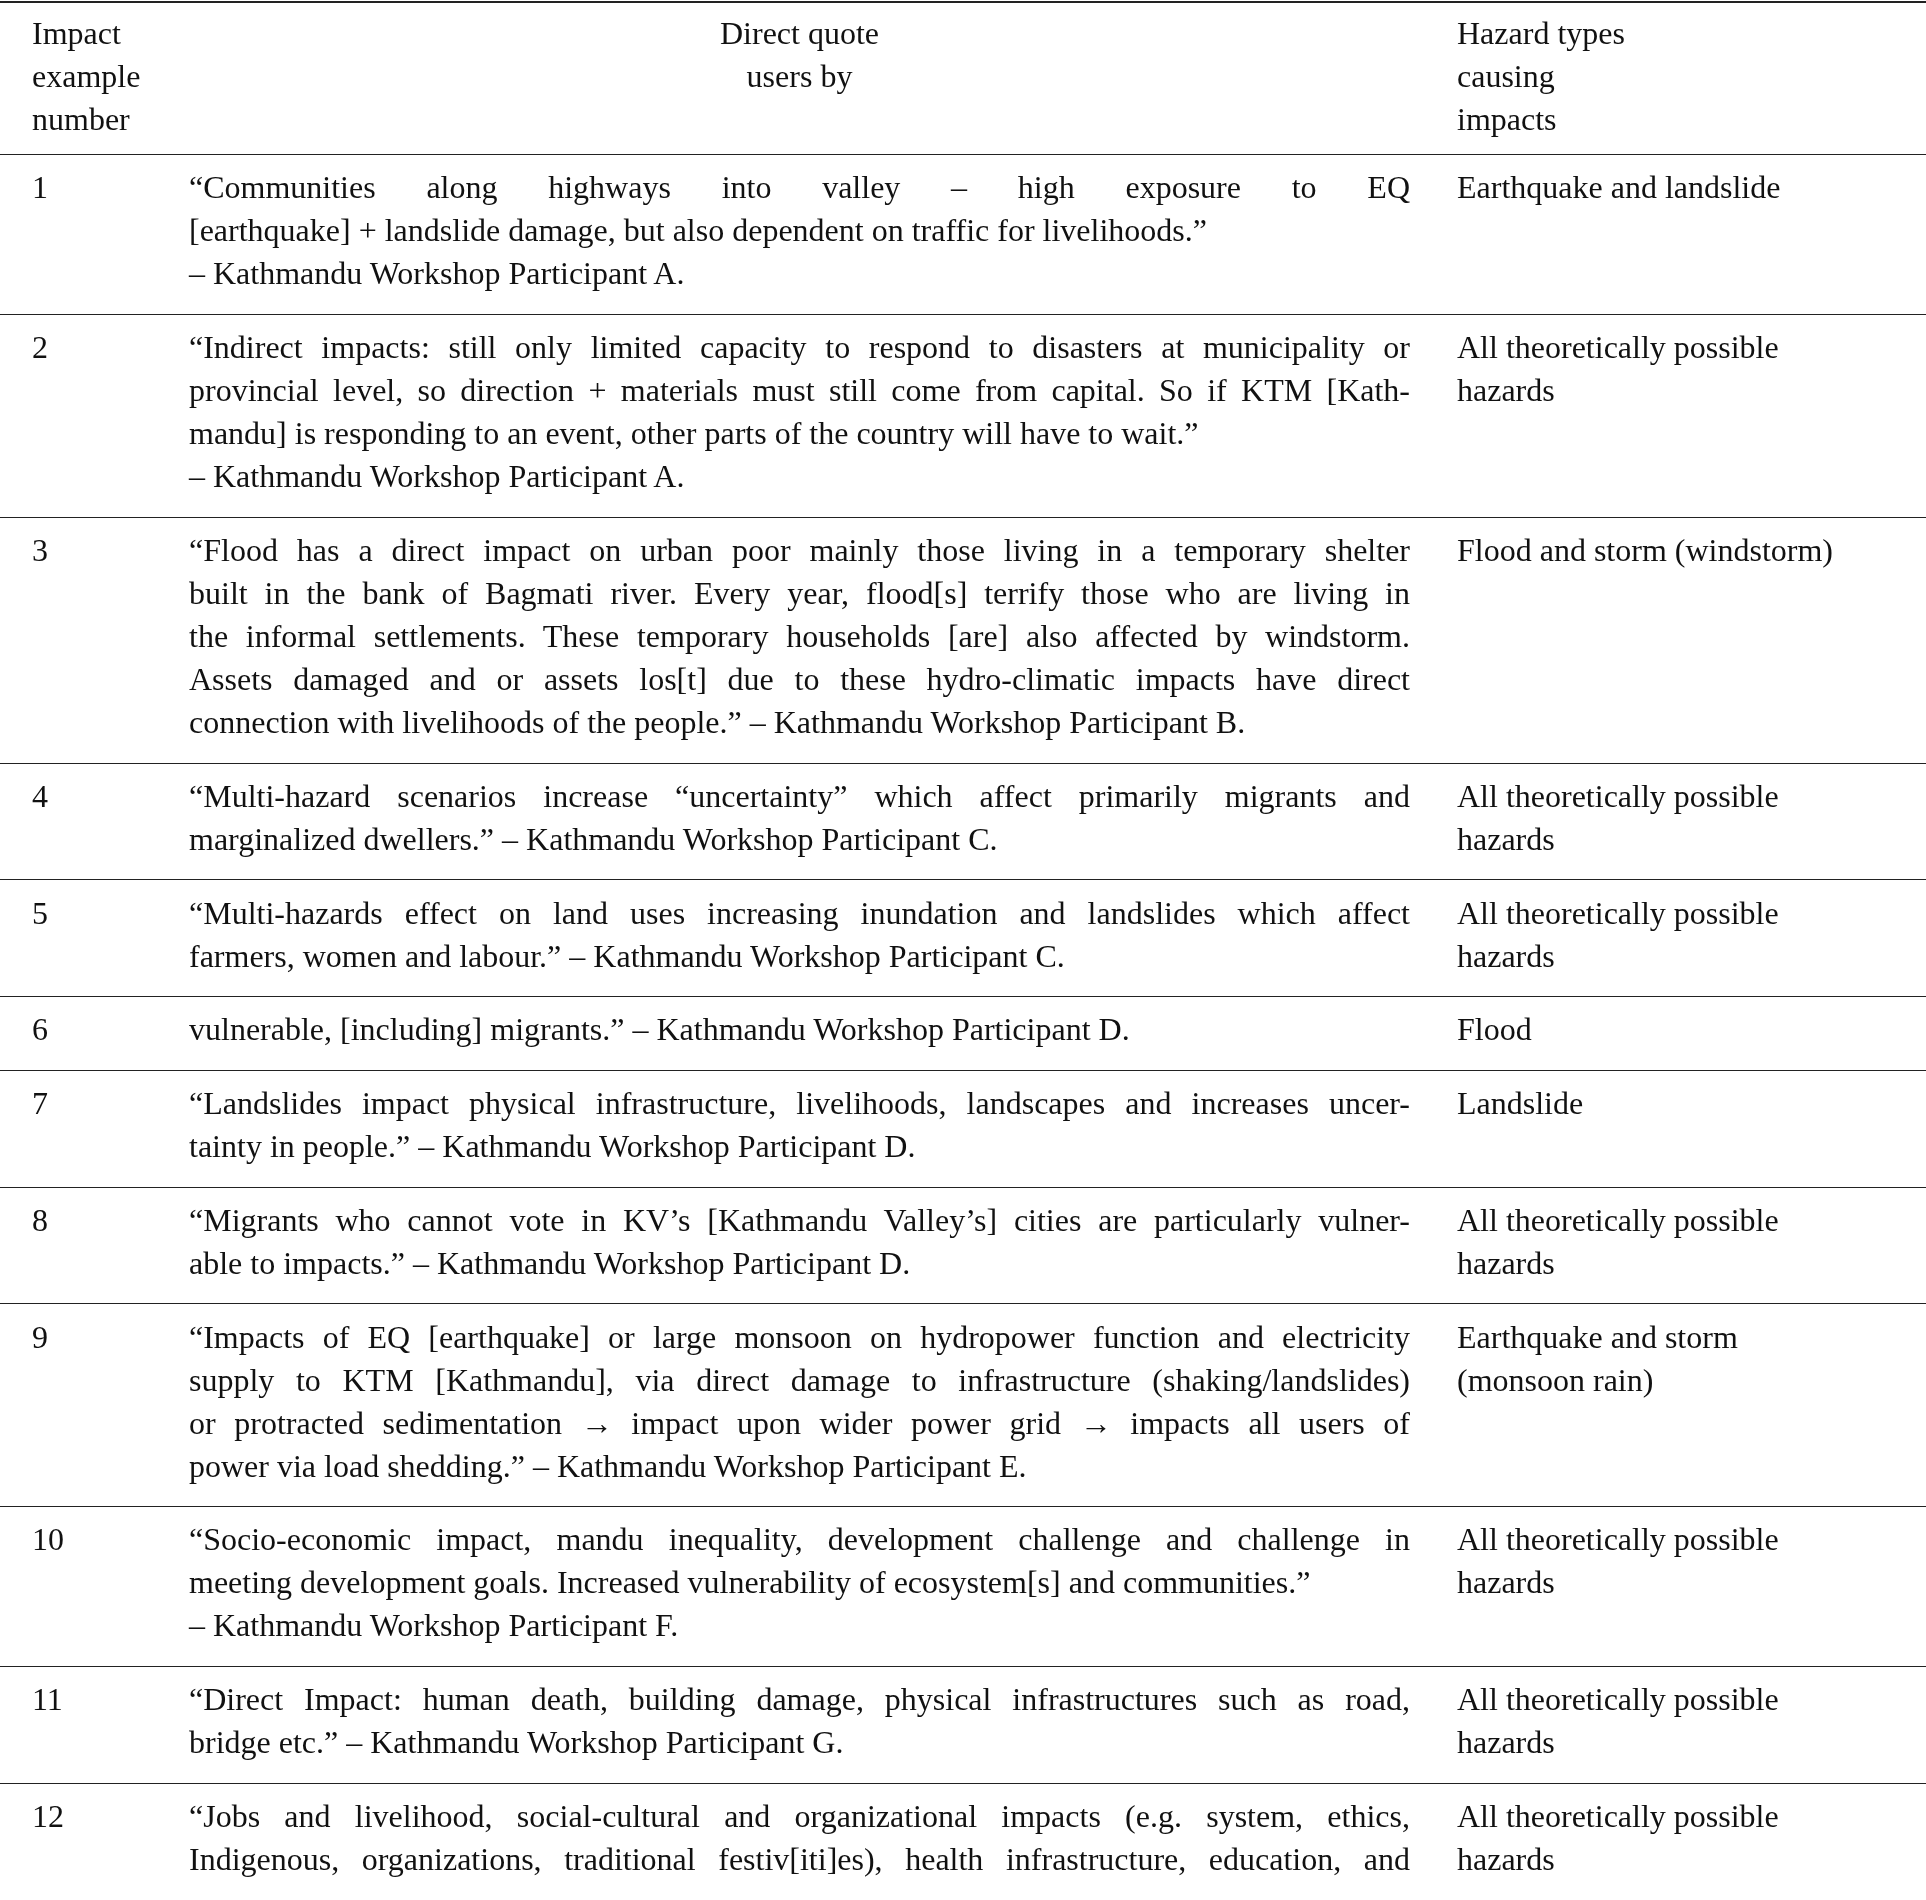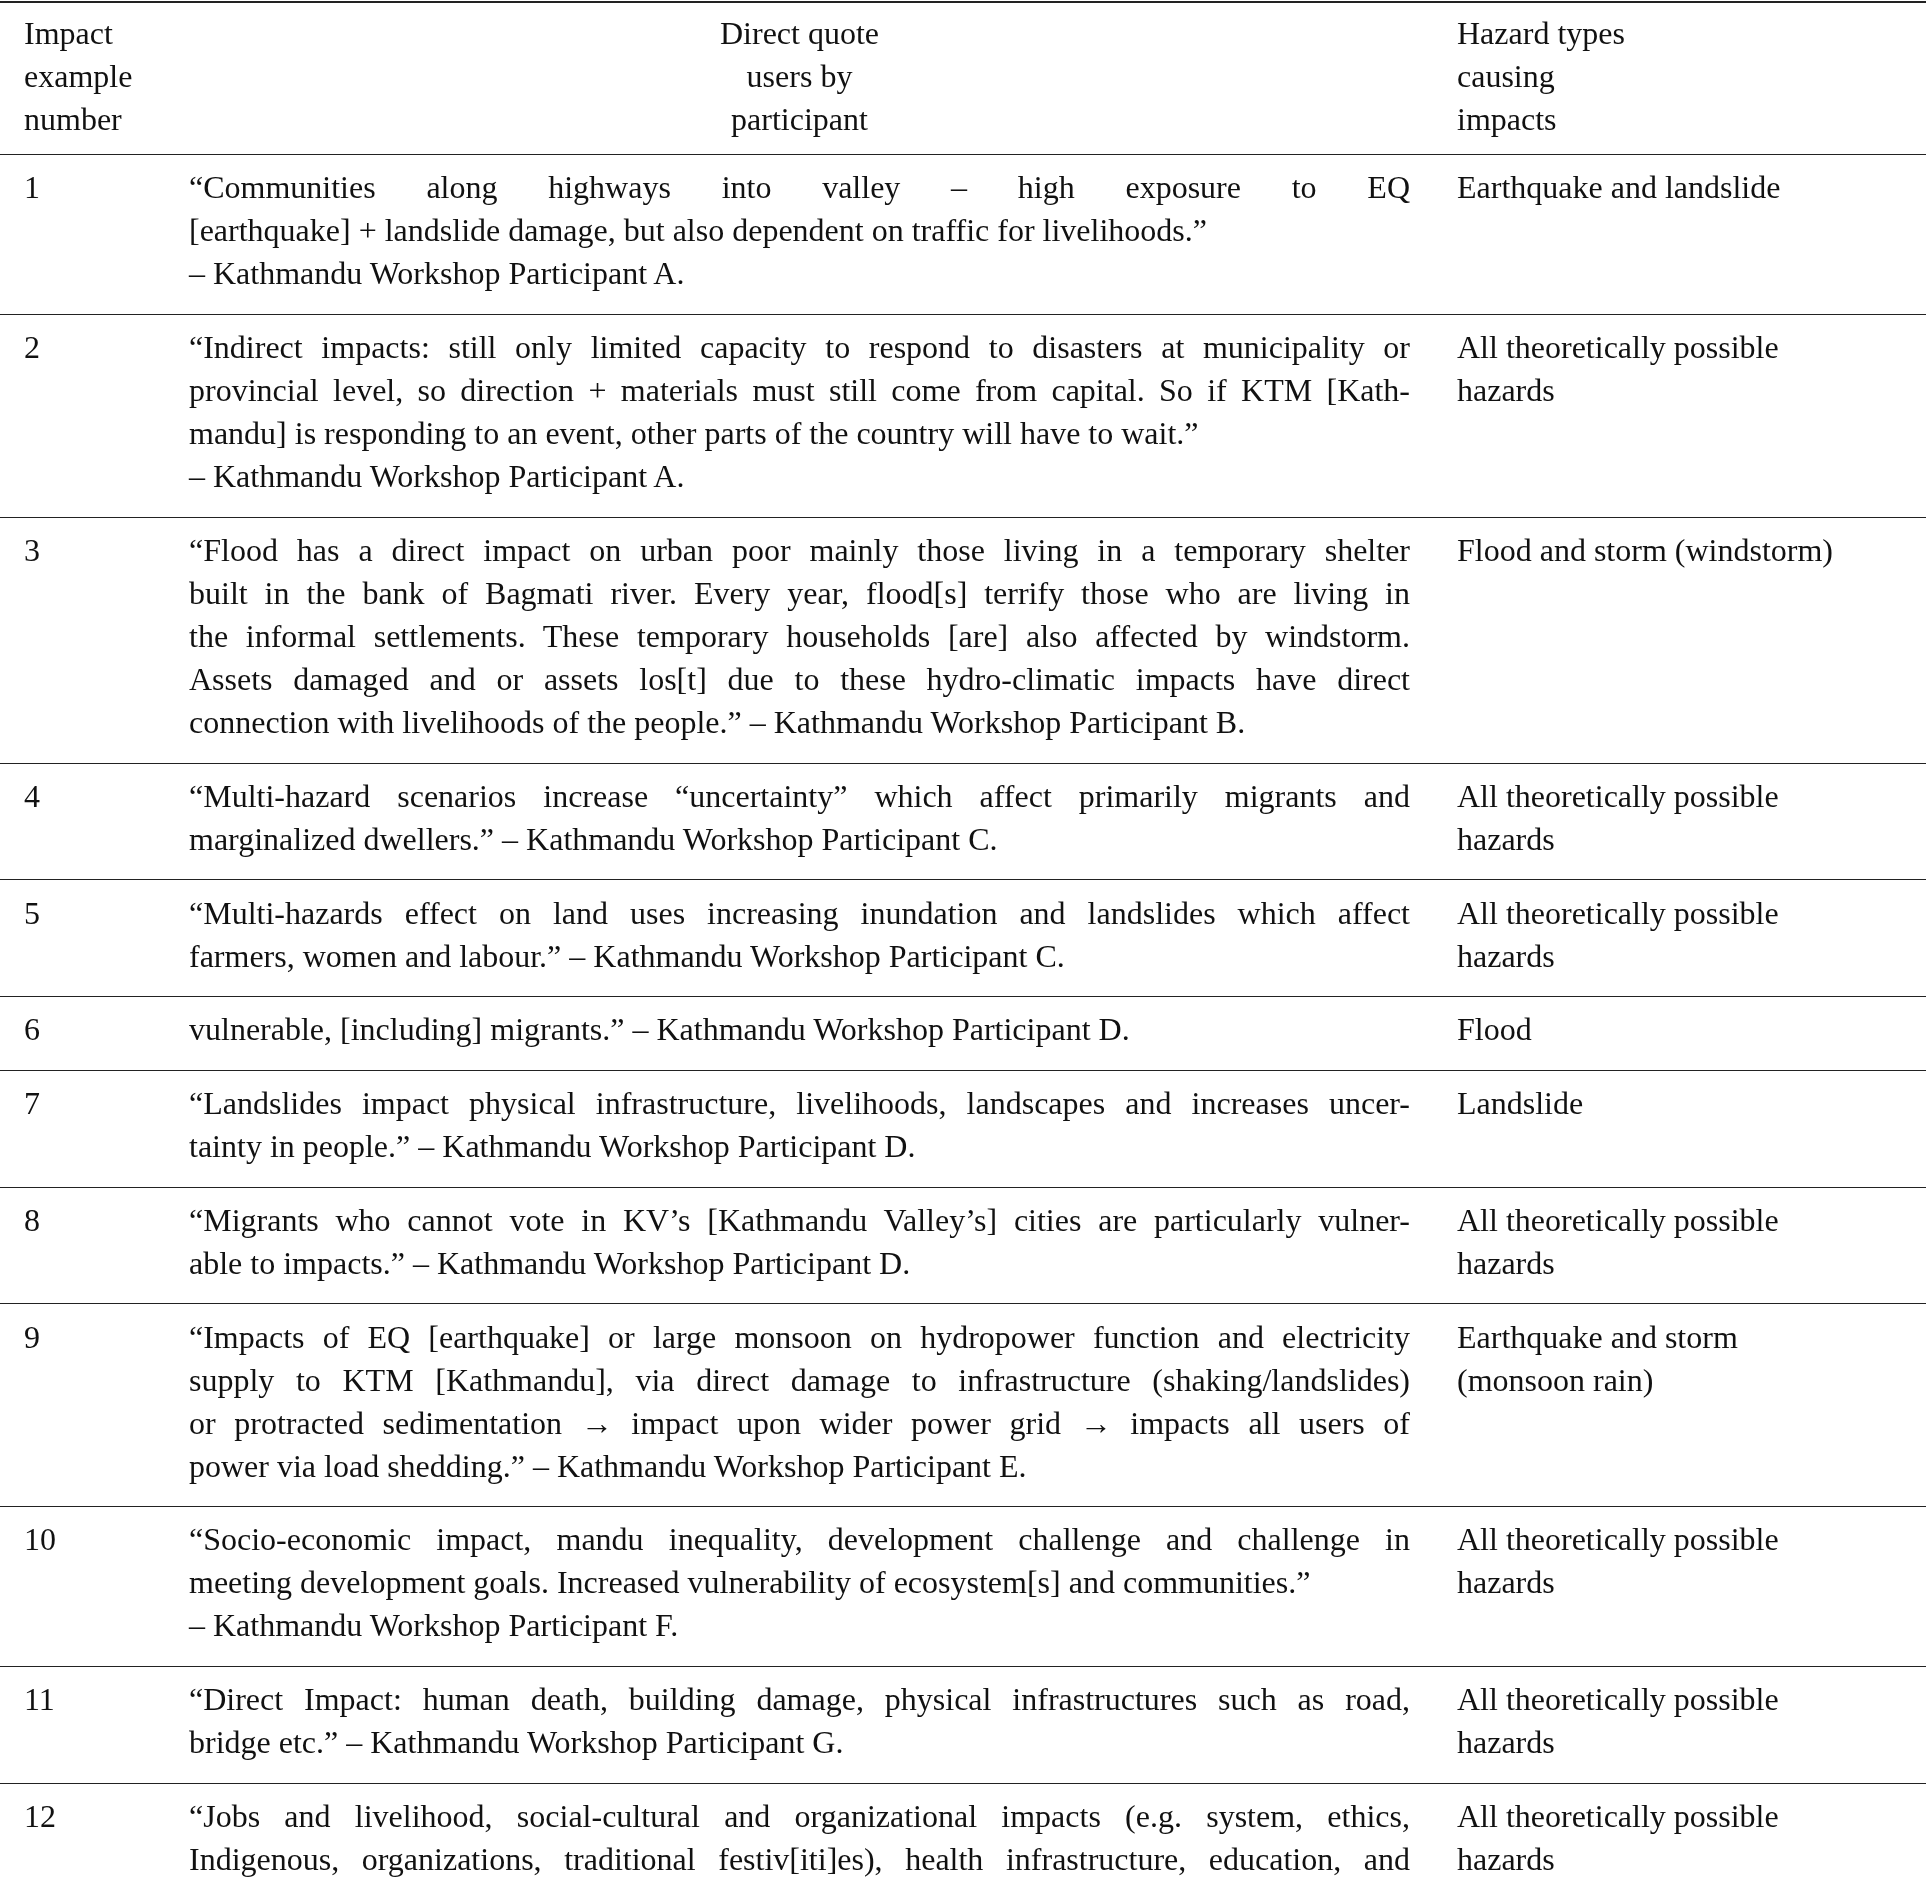--- a/index.html
+++ b/index.html
@@ -38,21 +38,21 @@
     box-sizing: border-box;
     padding-top: 11.2px;
     padding-bottom: 18.6px;
   }
   .header .cell {
     padding-top: 9.3px;
     padding-bottom: 13px;
   }
   .c-num {
     width: 189px;
-    padding-left: 24px;
+    padding-left: 32px;
   }
   .c-quote {
     width: 1268px;
     padding-right: 47px;
     text-align: justify;
   }
   .c-quote.ragged {
     text-align: center;
   }
   .c-hazard {
@@ -83,21 +83,20 @@
 
   <div class="row header">
     <div class="cell c-num">
       <span class="line">Impact</span>
       <span class="line">example</span>
       <span class="line">number</span>
     </div>
     <div class="cell c-quote ragged">
       <span class="line">Direct quote</span>
       <span class="line">users by</span>
-      <span class="line">participant</span>
     </div>
     <div class="cell c-hazard">
       <span class="line">Hazard types</span>
       <span class="line">causing</span>
       <span class="line">impacts</span>
     </div>
   </div>
 
   <div id="rows-container">
   <div class="row">

